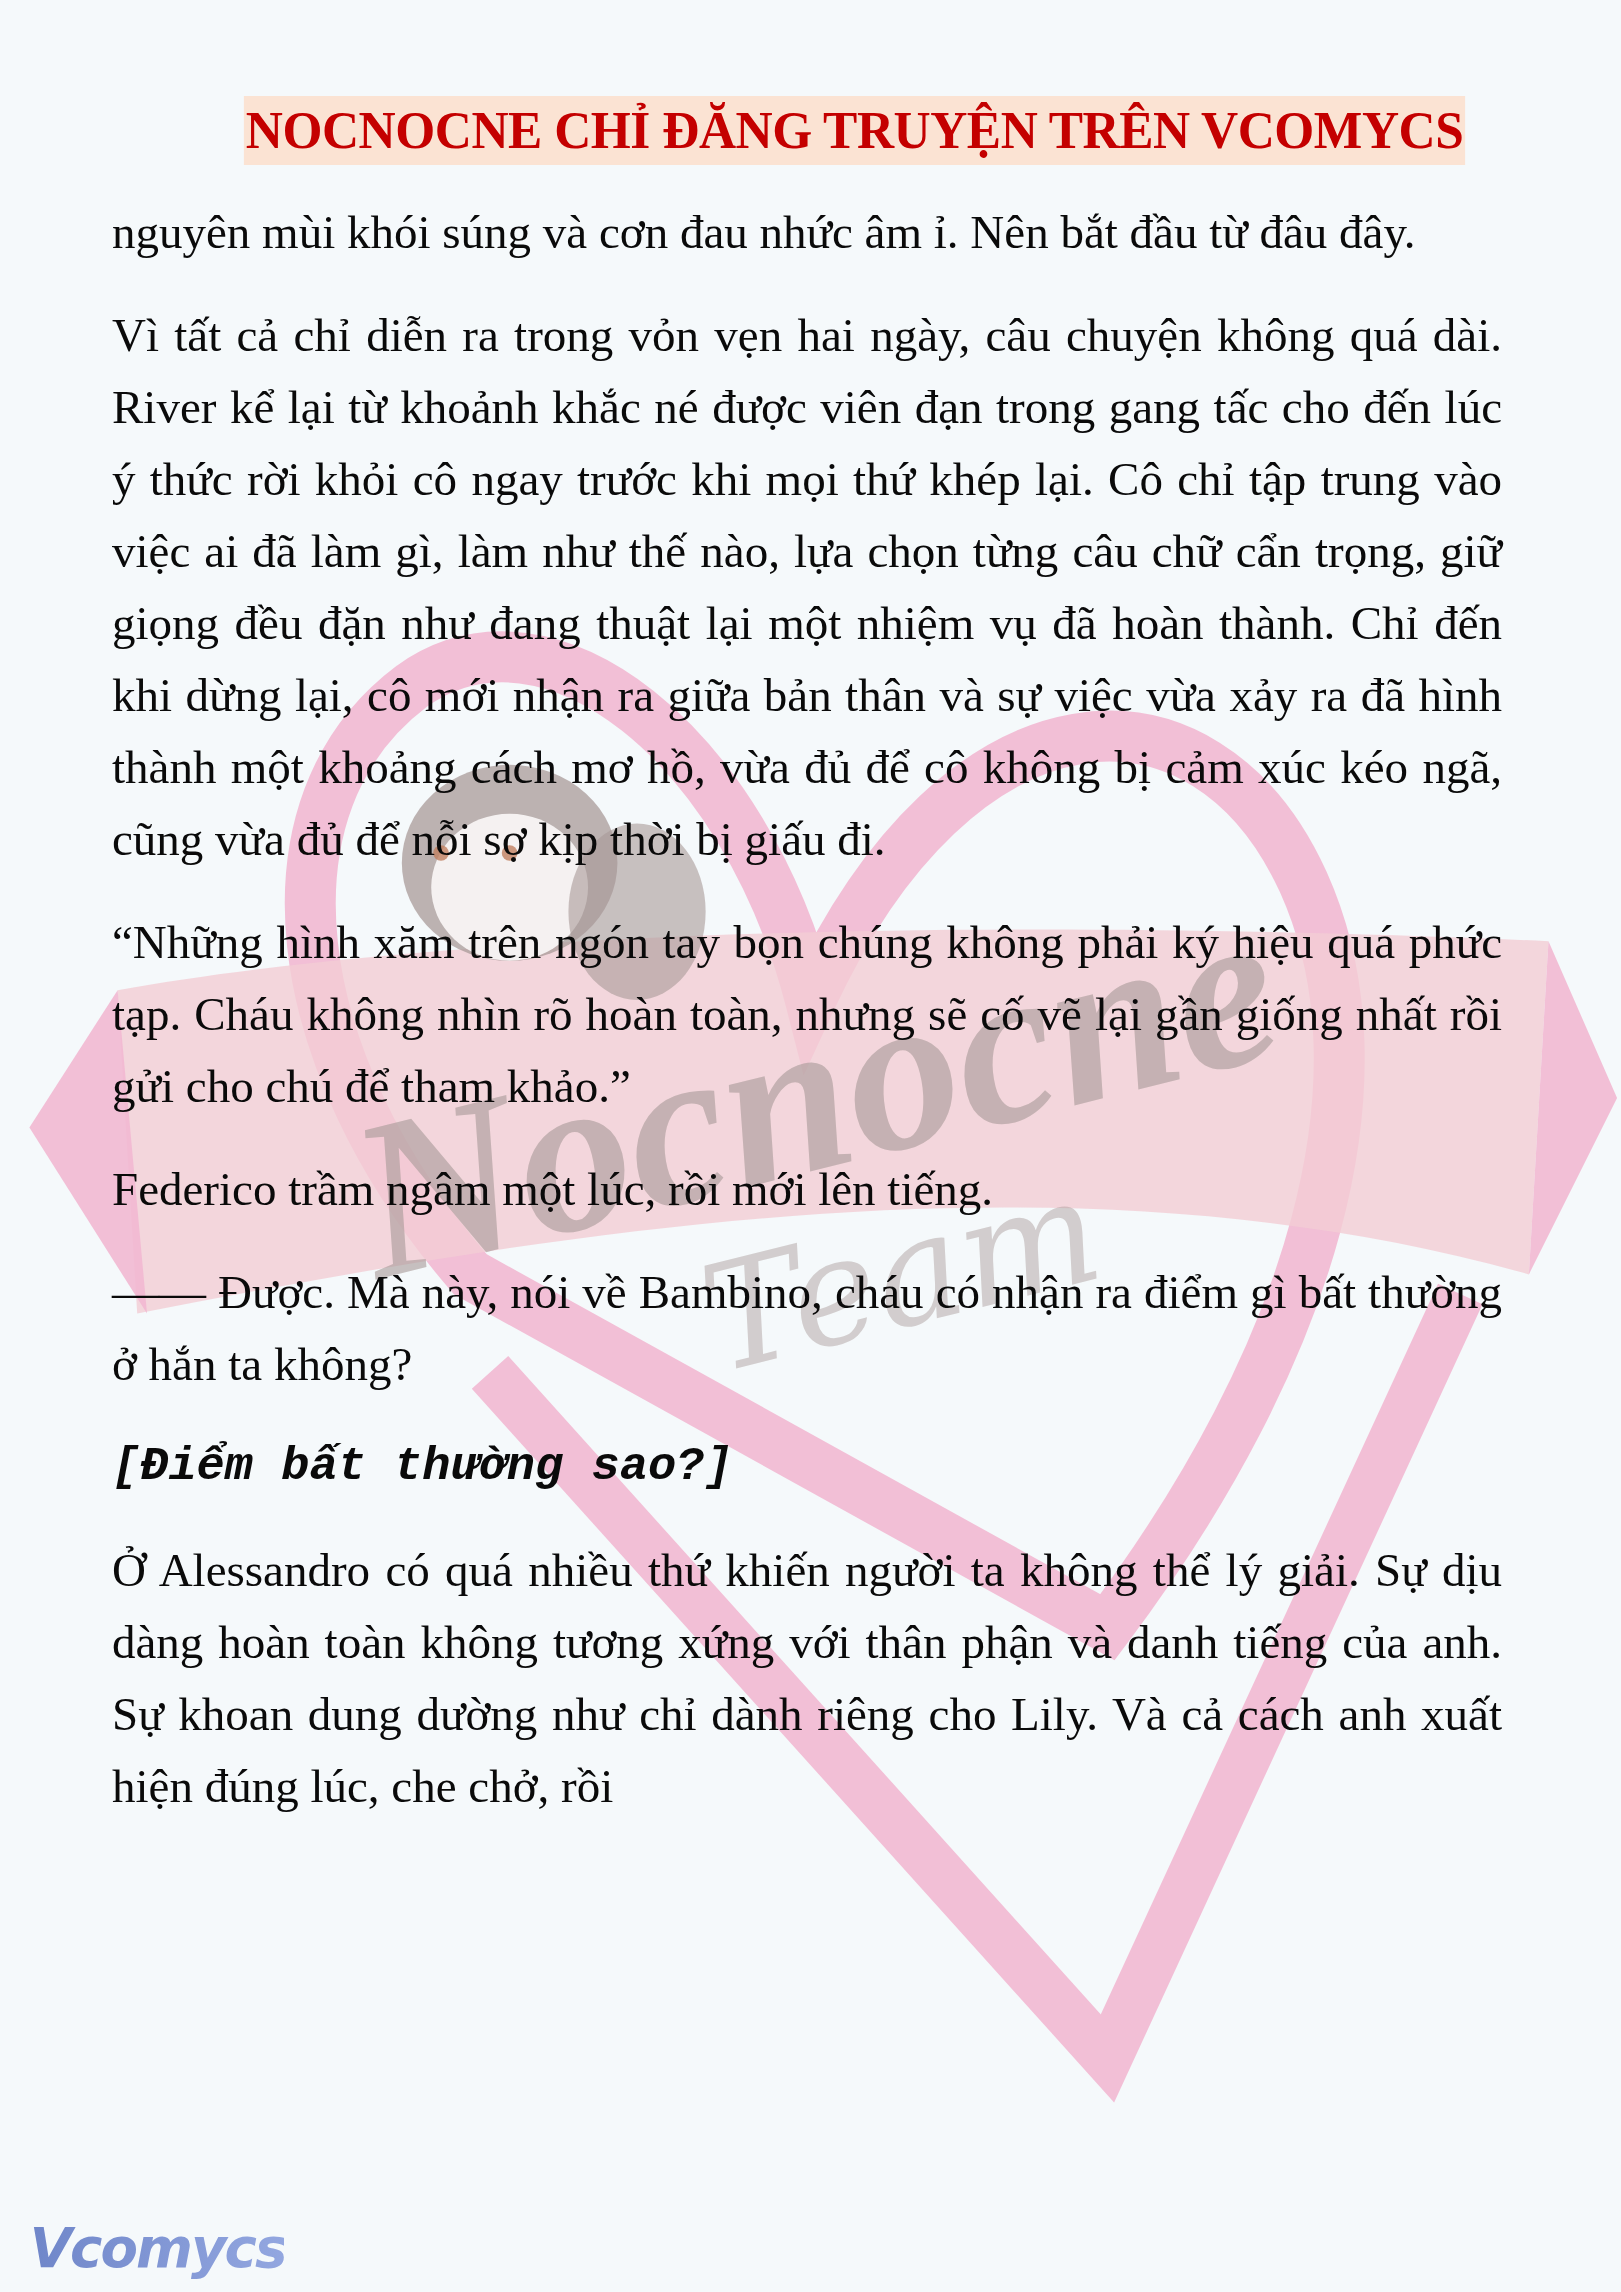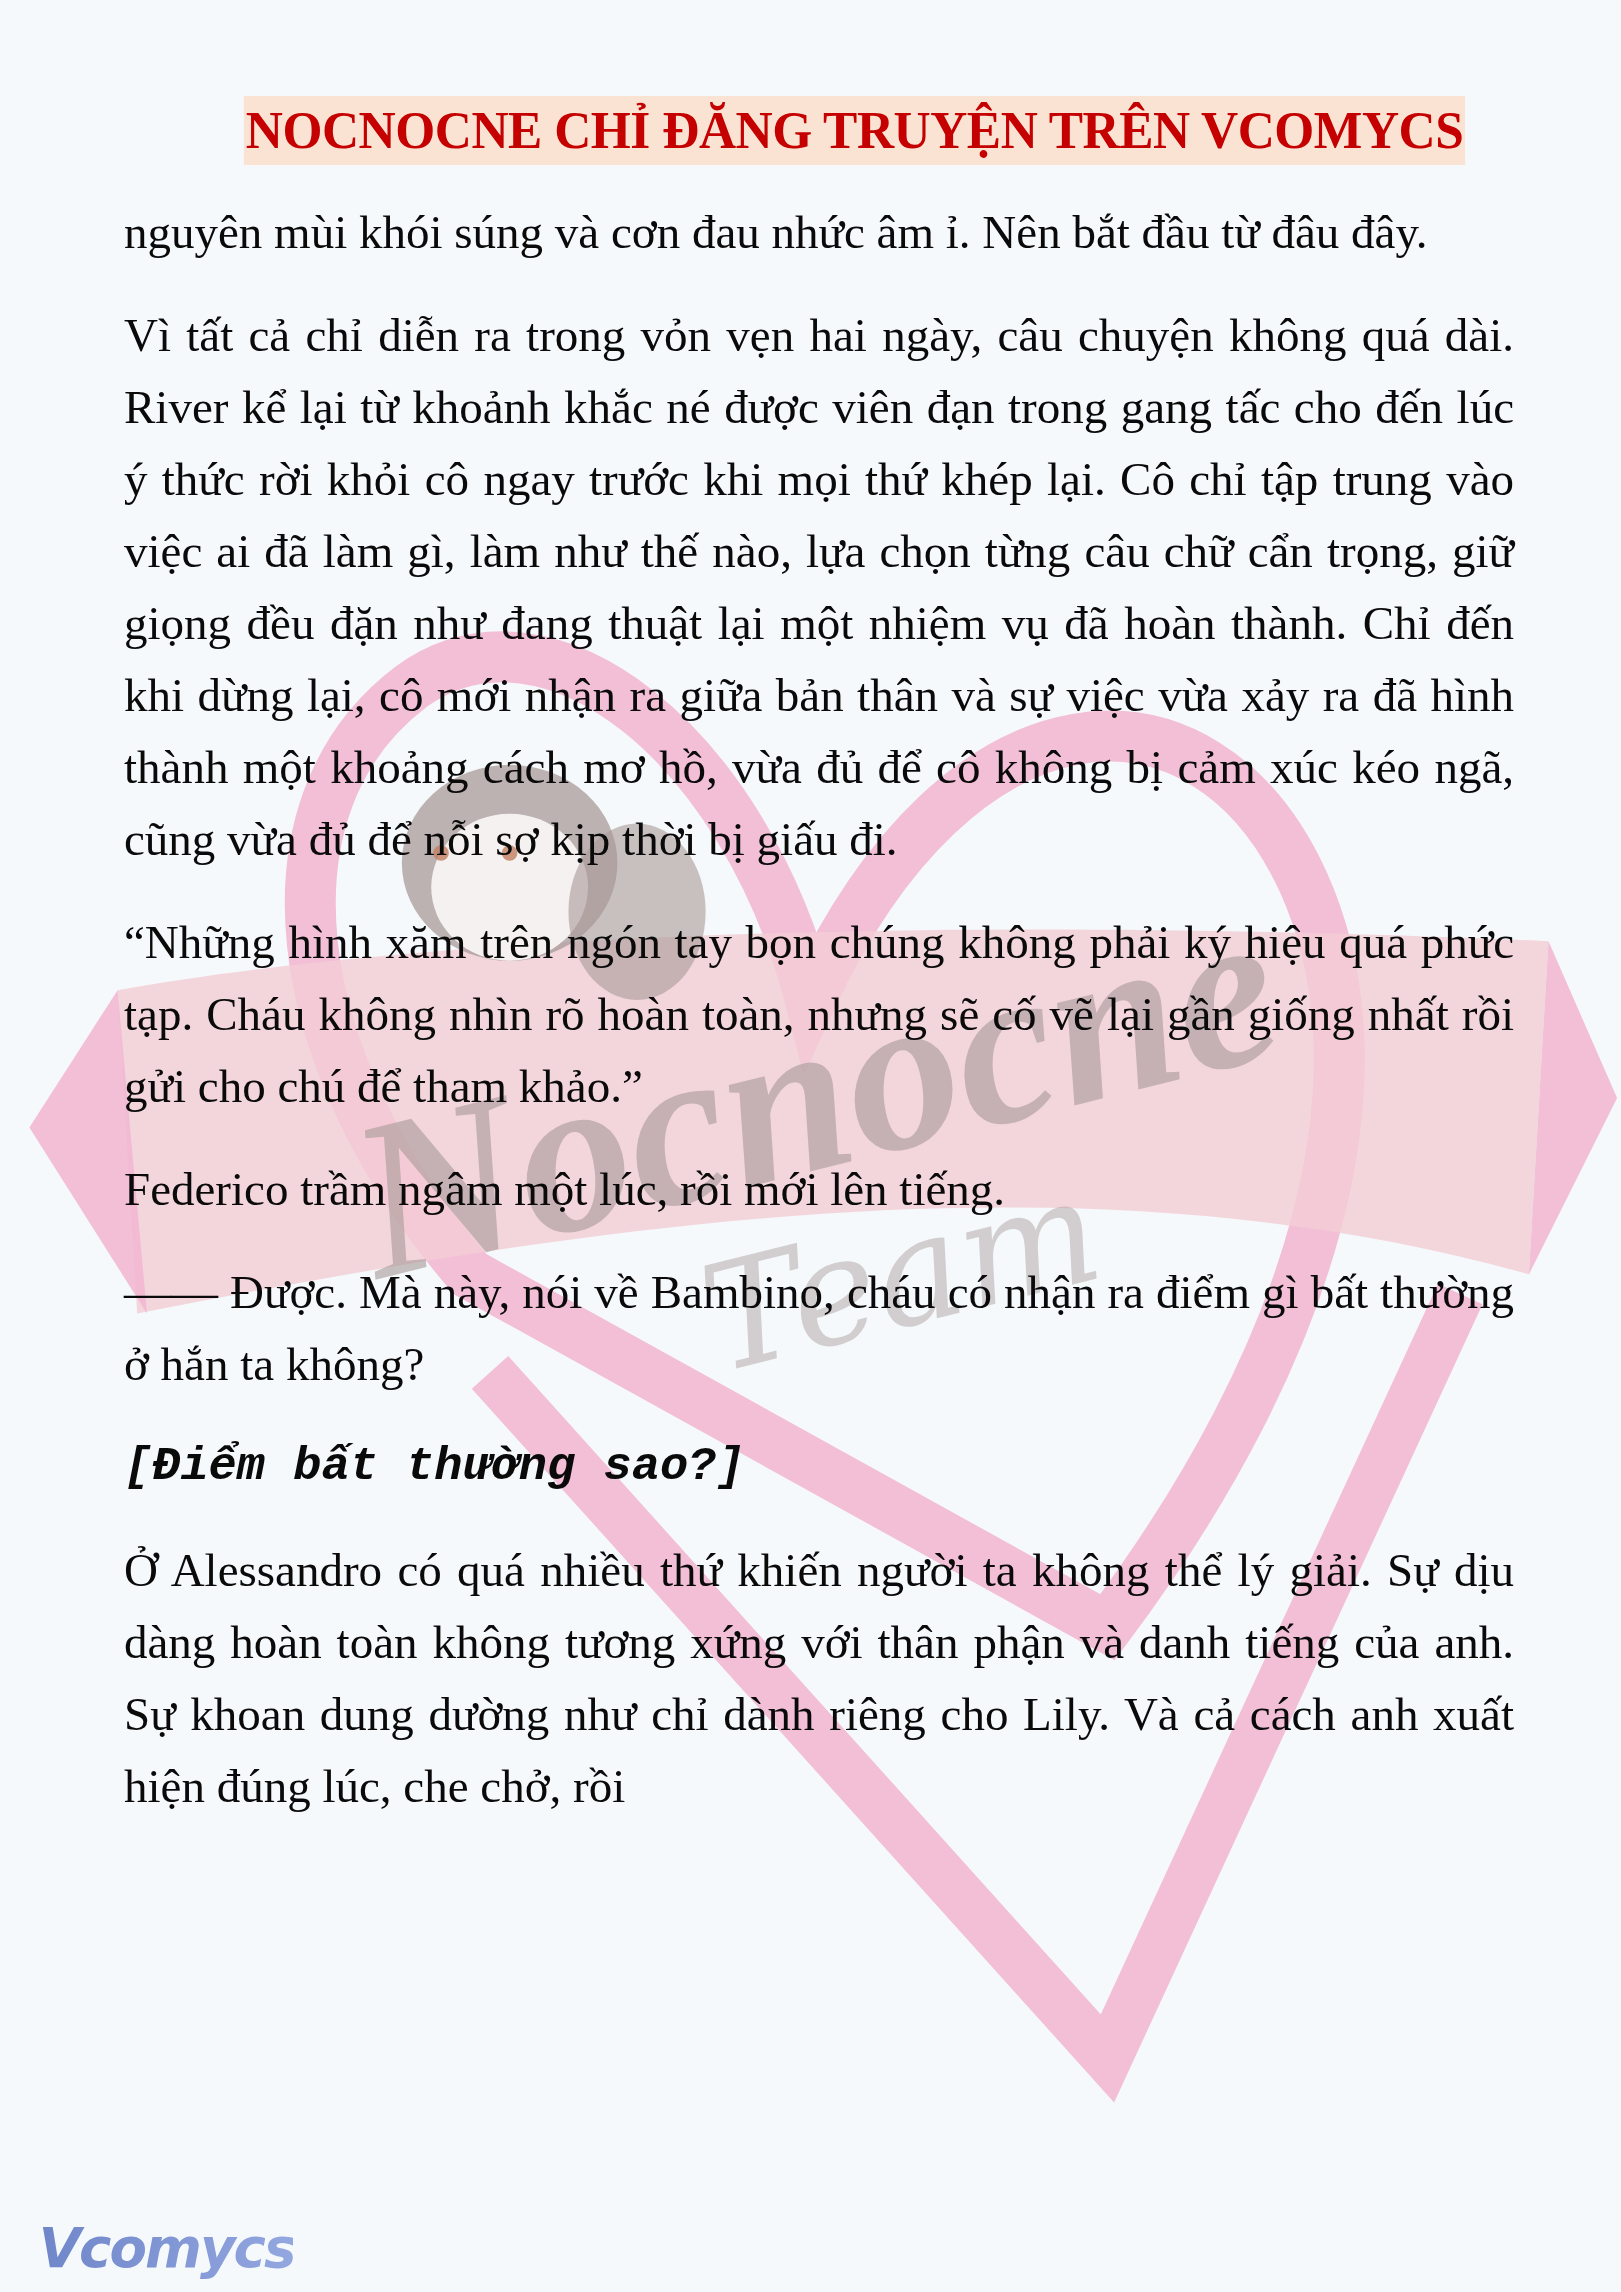--- a/index.html
+++ b/index.html
@@ -11,26 +11,26 @@
   }
   .watermark { position: absolute; left: 0; top: 0; width: 1621px; height: 2293px; pointer-events: none; z-index: 0; }
   .banner-wrap { position: absolute; top: 96px; left: 0; width: 100%; text-align: center; z-index: 2; margin-left: 44px; }
   .banner {
     display: inline-block; background: #fbe3d3; color: #c40000;
     font-family: "Liberation Serif", "DejaVu Serif", serif;
     font-weight: bold; font-size: 53px; line-height: 69px;
     padding: 0 2px; letter-spacing: -0.5px; transform: scaleX(0.97);
   }
   .content {
-    position: absolute; left: 124px; width: 1390px; top: 196px; z-index: 2;
+    position: absolute; left: 112px; width: 1390px; top: 196px; z-index: 2;
     color: #0a0a0a; font-size: 47px; line-height: 72px;
   }
   .content p { margin: 0 0 31px 0; text-align: justify; text-align-last: left; }
   .content p.italic { font-style: italic; font-weight: bold; font-family: Liberation Mono, monospace; }
-  .footer-logo { position: absolute; left: 29px; top: 2210px; z-index: 2; margin-left: 9px; }
+  .footer-logo { position: absolute; left: 29px; top: 2210px; z-index: 2; }
 </style>
 </head>
 <body>
 
 <svg class="watermark" viewBox="0 0 1654 2339" xmlns="http://www.w3.org/2000/svg">
 
   <path d="M 827 1020
            C 760 760, 560 600, 420 700
            C 260 820, 290 1080, 480 1300
            L 1130 1660

